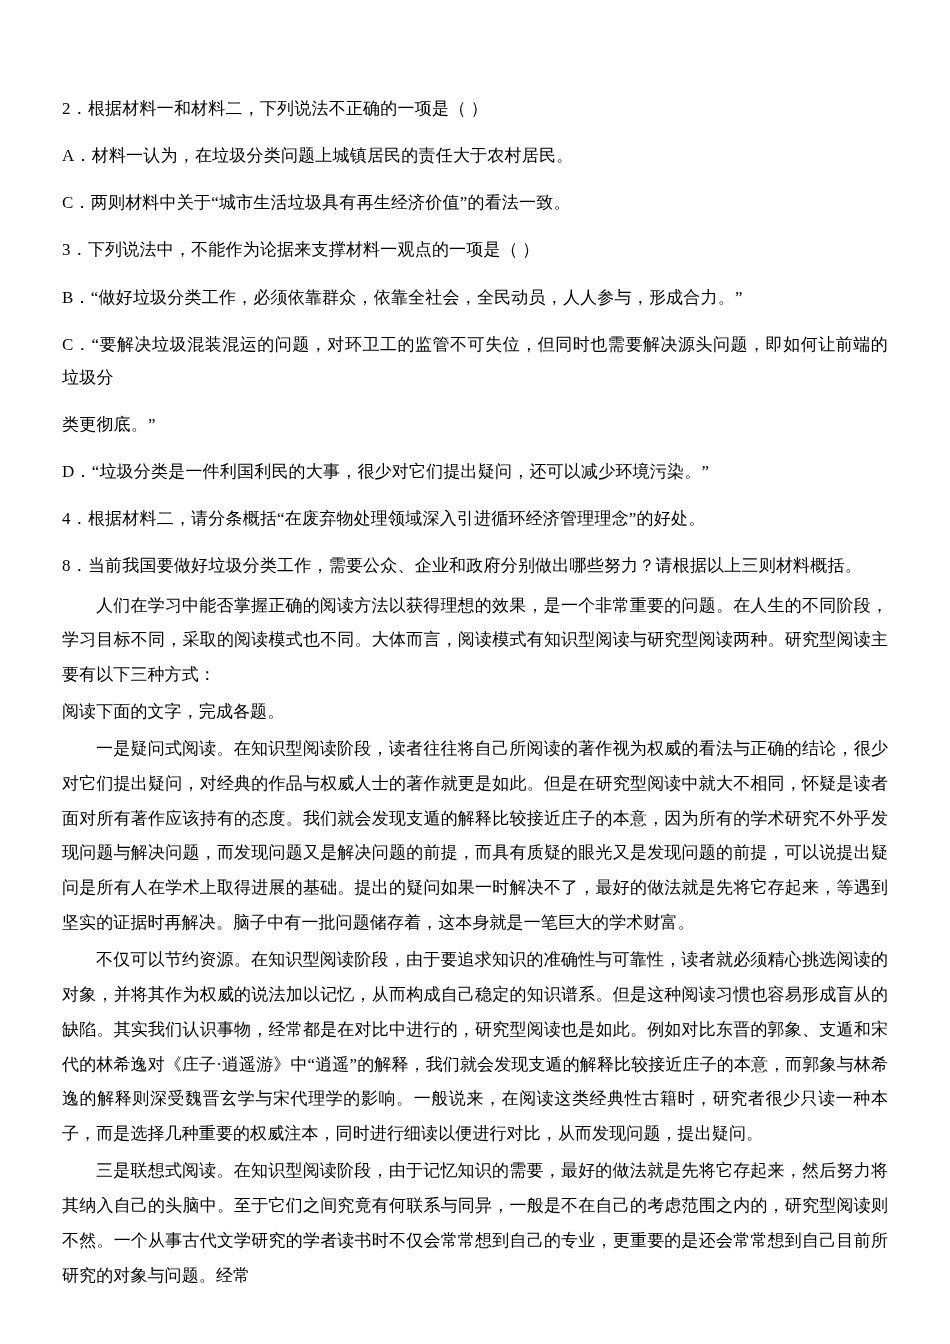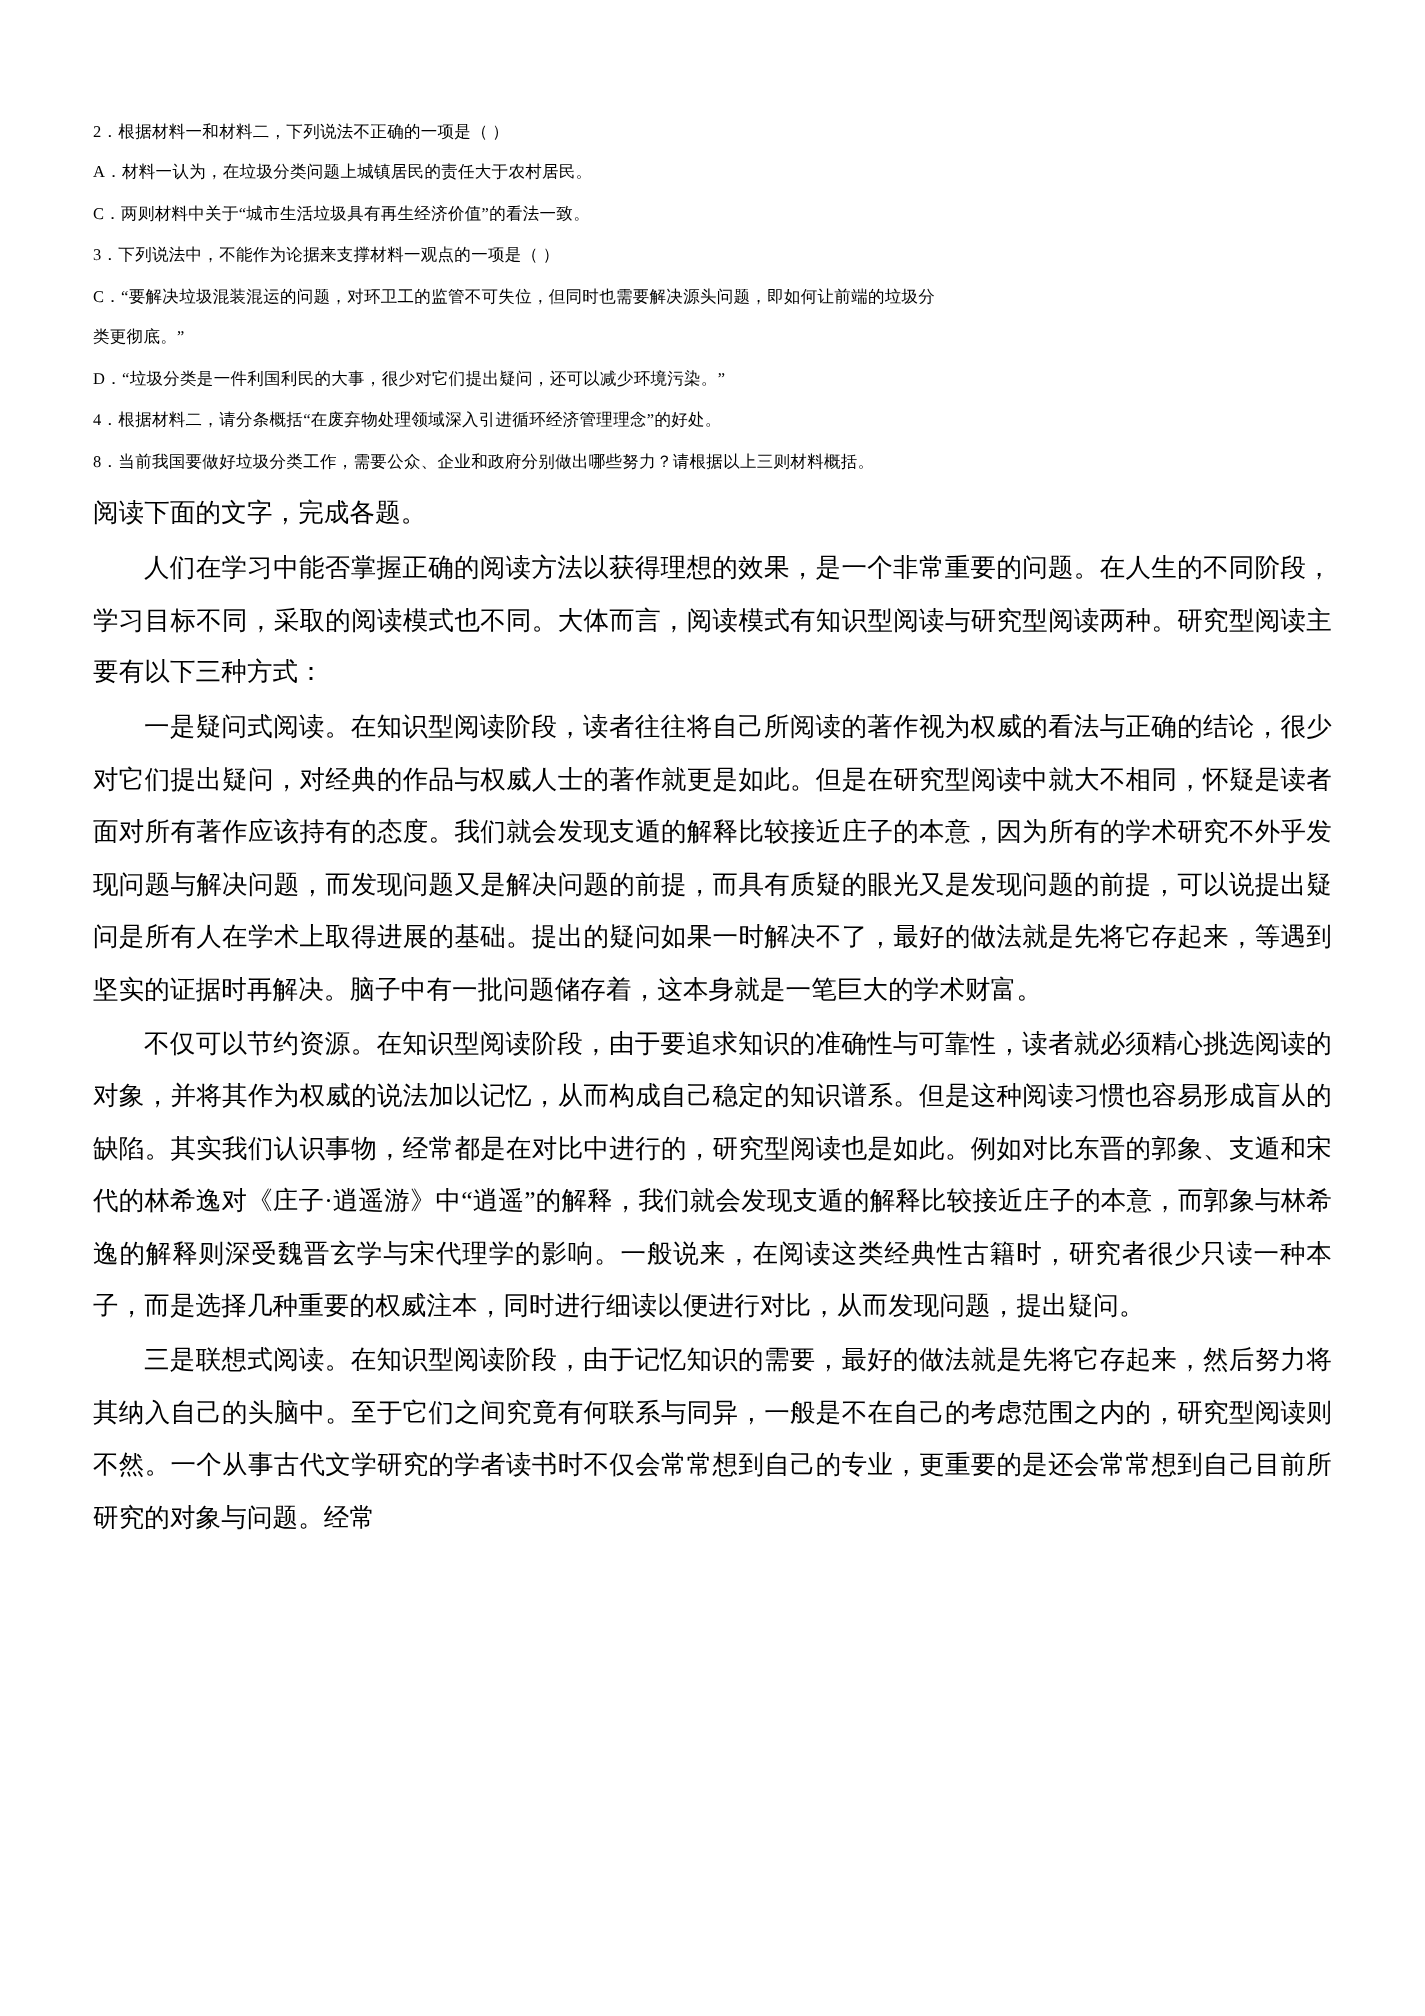--- a/index.html
+++ b/index.html
@@ -14,23 +14,23 @@
     color: #000000;
   }
   .page {
     width: 950px;
     min-height: 1344px;
     box-sizing: border-box;
     padding: 78px 62px 40px 62px;
     background: #ffffff;
   }
   .q-line {
-    font-size: 11px;
+    font-size: 17px;
     line-height: 1.95;
-    margin: 0 0 6px 0;
+    margin: 14px 0 6px 0;
     text-align: justify;
     letter-spacing: 0.2px;
   }
   .q-line.opt {
     margin-left: 0px;
   }
   .q-line.cont {
     margin-left: 0px;
   }
   .body-para {
@@ -48,27 +48,28 @@
 </head>
 <body>
 
 <div class="page">
 
   <div class="q-line">2．根据材料一和材料二，下列说法不正确的一项是（    ）</div>
   <div class="q-line opt">A．材料一认为，在垃圾分类问题上城镇居民的责任大于农村居民。</div>
   <div class="q-line opt">C．两则材料中关于“城市生活垃圾具有再生经济价值”的看法一致。</div>
 
   <div class="q-line">3．下列说法中，不能作为论据来支撑材料一观点的一项是（    ）</div>
+  <div class="q-line opt">B．“做好垃圾分类工作，必须依靠群众，依靠全社会，全民动员，人人参与，形成合力。”</div>
   <div class="q-line opt">C．“要解决垃圾混装混运的问题，对环卫工的监管不可失位，但同时也需要解决源头问题，即如何让前端的垃圾分</div>
   <div class="q-line cont">类更彻底。”</div>
   <div class="q-line opt">D．“垃圾分类是一件利国利民的大事，很少对它们提出疑问，还可以减少环境污染。”</div>
 
   <div class="q-line">4．根据材料二，请分条概括“在废弃物处理领域深入引进循环经济管理理念”的好处。</div>
   <div class="q-line">8．当前我国要做好垃圾分类工作，需要公众、企业和政府分别做出哪些努力？请根据以上三则材料概括。</div>
 
+  <div class="body-para">人们在学习中能否掌握正确的阅读方法以获得理想的效果，是一个非常重要的问题。在人生的不同阶段，学习目标不同，采取的阅读模式也不同。大体而言，阅读模式有知识型阅读与研究型阅读两种。研究型阅读主要有以下三种方式：</div>
+
   <div class="body-para noindent">阅读下面的文字，完成各题。</div>
-
-  <div class="body-para">人们在学习中能否掌握正确的阅读方法以获得理想的效果，是一个非常重要的问题。在人生的不同阶段，学习目标不同，采取的阅读模式也不同。大体而言，阅读模式有知识型阅读与研究型阅读两种。研究型阅读主要有以下三种方式：</div>
   <div class="body-para">一是疑问式阅读。在知识型阅读阶段，读者往往将自己所阅读的著作视为权威的看法与正确的结论，很少对它们提出疑问，对经典的作品与权威人士的著作就更是如此。但是在研究型阅读中就大不相同，怀疑是读者面对所有著作应该持有的态度。我们就会发现支遁的解释比较接近庄子的本意，因为所有的学术研究不外乎发现问题与解决问题，而发现问题又是解决问题的前提，而具有质疑的眼光又是发现问题的前提，可以说提出疑问是所有人在学术上取得进展的基础。提出的疑问如果一时解决不了，最好的做法就是先将它存起来，等遇到坚实的证据时再解决。脑子中有一批问题储存着，这本身就是一笔巨大的学术财富。</div>
   <div class="body-para">不仅可以节约资源。在知识型阅读阶段，由于要追求知识的准确性与可靠性，读者就必须精心挑选阅读的对象，并将其作为权威的说法加以记忆，从而构成自己稳定的知识谱系。但是这种阅读习惯也容易形成盲从的缺陷。其实我们认识事物，经常都是在对比中进行的，研究型阅读也是如此。例如对比东晋的郭象、支遁和宋代的林希逸对《庄子·逍遥游》中“逍遥”的解释，我们就会发现支遁的解释比较接近庄子的本意，而郭象与林希逸的解释则深受魏晋玄学与宋代理学的影响。一般说来，在阅读这类经典性古籍时，研究者很少只读一种本子，而是选择几种重要的权威注本，同时进行细读以便进行对比，从而发现问题，提出疑问。</div>
   <div class="body-para">三是联想式阅读。在知识型阅读阶段，由于记忆知识的需要，最好的做法就是先将它存起来，然后努力将其纳入自己的头脑中。至于它们之间究竟有何联系与同异，一般是不在自己的考虑范围之内的，研究型阅读则不然。一个从事古代文学研究的学者读书时不仅会常常想到自己的专业，更重要的是还会常常想到自己目前所研究的对象与问题。经常</div>
 
 </div>
 
 </body></html>

